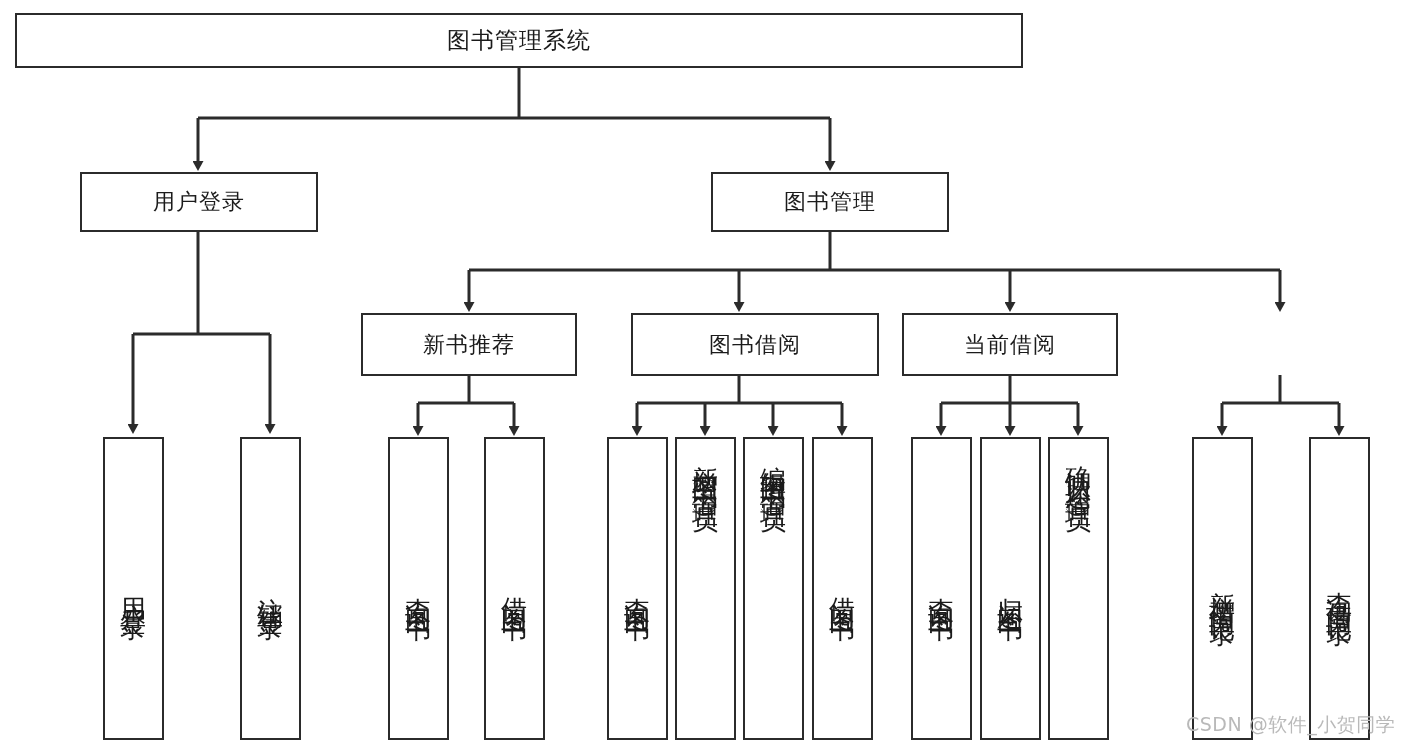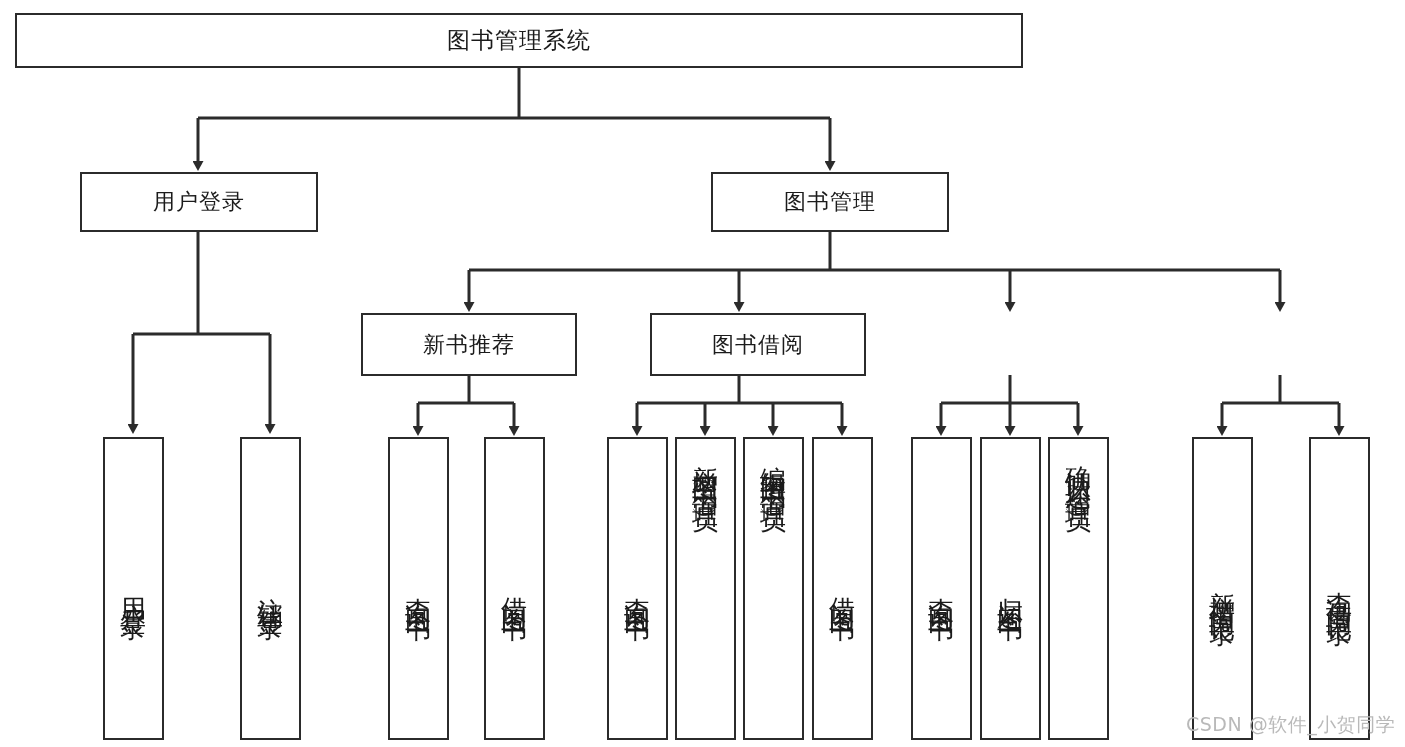--- a/index.html
+++ b/index.html
@@ -114,24 +114,27 @@
   </div>
 
   <div class="node h" style="left:711px;top:172px;width:238px;height:60px;">
     <span class="lbl">图书管理</span>
   </div>
 
   <div class="node h" style="left:361px;top:313px;width:216px;height:63px;">
     <span class="lbl">新书推荐</span>
   </div>
 
-  <div class="node h" style="left:650px;top:313px;width:216px;height:63px;">
+  <div class="node h" style="left:631px;top:313px;width:248px;height:63px;">
     <span class="lbl">图书借阅</span>
   </div>
 
+  <div class="node h" style="left:902px;top:313px;width:216px;height:63px;">
+    <span class="lbl">当前借阅</span>
+  </div>
 
 
   <div class="node v mid" style="left:103px;top:437px;width:61px;height:303px;">
     <span class="lbl">用户登录</span>
   </div>
   <div class="node v mid" style="left:240px;top:437px;width:61px;height:303px;">
     <span class="lbl">注销登录</span>
   </div>
 
   <div class="node v mid" style="left:388px;top:437px;width:61px;height:303px;">

